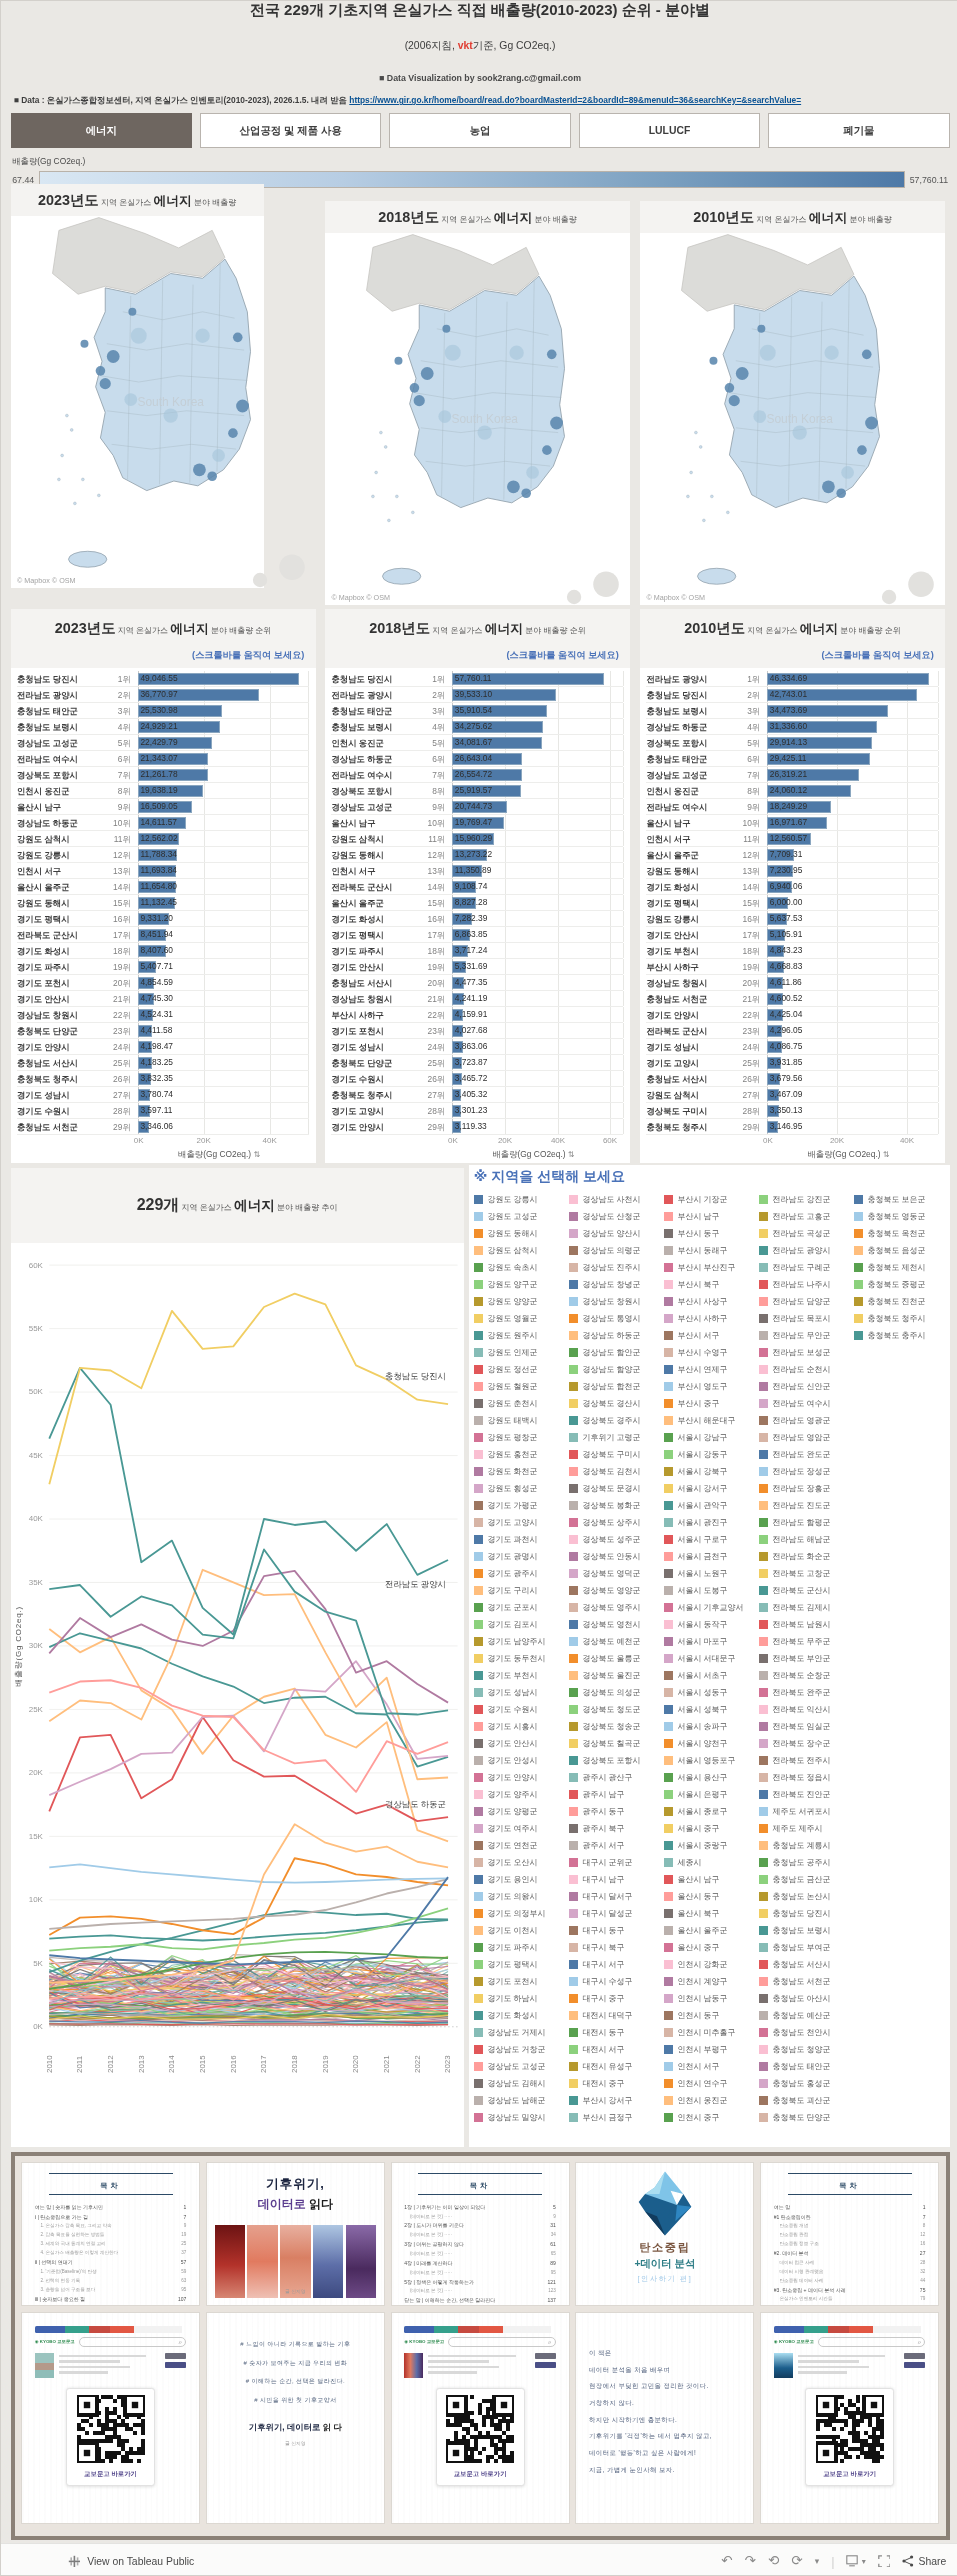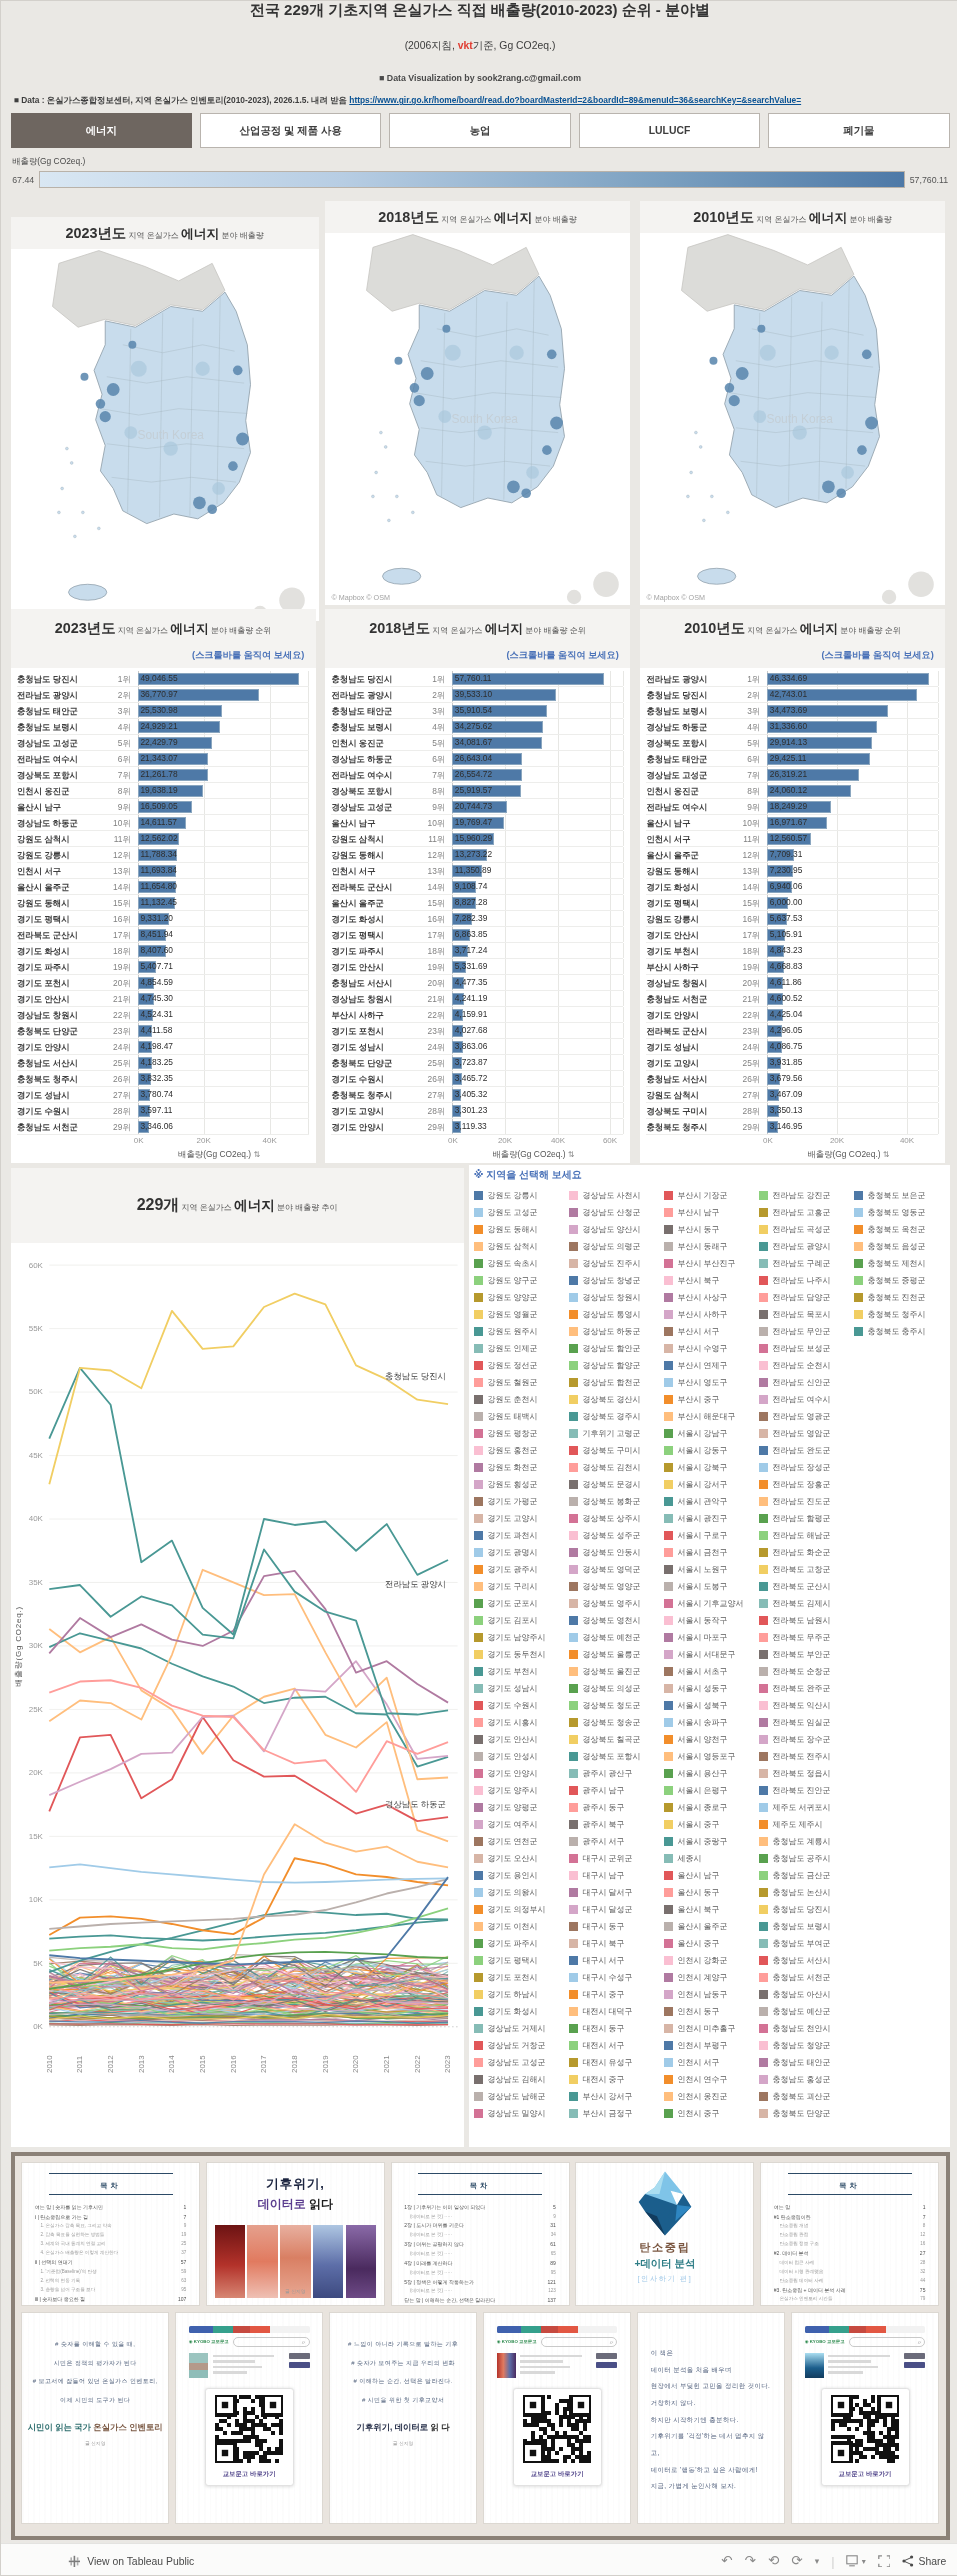--- a/index.html
+++ b/index.html
@@ -54,21 +54,21 @@
     </div>
 
   <div class="abs" style="left:11.2px;top:155px;font-size:8.4px;color:#4a4a4a">배출량(Gg CO2eq.)</div>
   <div class="abs" style="left:11.2px;top:168px;width:936px;height:21px;display:flex;align-items:center;gap:4.8px">
     <span style="font-size:8.8px;color:#555">67.44</span>
     <div style="flex:1;height:17.6px;border:0.8px solid #b9b2a9;background:linear-gradient(90deg,#d9e7f3,#b7cde3 35%,#7ba0c0 72%,#4e79a7)"></div>
     <span style="font-size:8.8px;color:#555">57,760.11</span>
   </div>
 
   <div id="maps">
-      <div class="panel" style="left: 9.6px; top: 216px; width: 308px; height: 404px;">
+      <div class="panel" style="left: 9.6px; top: 183px; width: 253px; height: 404px;">
         <div class="band" style="height: 32px; display: flex; align-items: center; justify-content: center;">
           <div style="text-align: center; white-space: nowrap;"><span style="font-size: 14.4px; font-weight: bold; color: rgb(51, 51, 51);">2023년도</span><span style="font-size: 8px; color: rgb(85, 85, 85);"> 지역 온실가스 </span><span style="font-size: 12.8px; font-weight: bold; color: rgb(45, 45, 45);">에너지</span><span style="font-size: 8px; color: rgb(85, 85, 85);"> 분야 배출량</span></div>
         </div>
         <div style="position: absolute; inset: 32px 0px 0px;"><svg width="305" height="372" viewBox="0 0 382 466">
             <path d="M60,18 L110,2 L168,22 L210,40 L252,18 L268,52 L240,76 L200,70 L156,96 L118,88 L84,98 L52,72 Z" fill="#dcdcd9" stroke="#c6c5c1" stroke-width="1"></path>
             <path d="M118,90 L156,98 L200,72 L240,78 L268,54 L282,78 L296,120 L300,170 L294,215 L300,255 L286,292 L266,318 L234,338 L204,332 L170,344 L140,328 L128,300 L112,278 L118,246 L106,214 L114,182 L104,152 L118,120 Z" fill="#c8dcec" stroke="#93a2ad" stroke-width="1.1"></path>
             <polyline points="140,120 190,130 240,120 280,128" fill="none" stroke="#9fb0ba" stroke-width="0.6" opacity="0.75"></polyline>
             <polyline points="120,160 170,168 220,160 292,168" fill="none" stroke="#9fb0ba" stroke-width="0.6" opacity="0.75"></polyline>
             <polyline points="112,200 160,208 210,200 296,206" fill="none" stroke="#9fb0ba" stroke-width="0.6" opacity="0.75"></polyline>
             <polyline points="120,244 170,250 220,244 292,250" fill="none" stroke="#9fb0ba" stroke-width="0.6" opacity="0.75"></polyline>
@@ -1493,21 +1493,21 @@
           <path d="M48.0,563.1 L86.5,549.1 L124.9,547.5 L163.4,557.0 L201.8,579.3 L240.3,592.0 L278.8,593.6 L317.2,635.0 L355.7,651.8 L394.2,647.8 L432.6,687.5 L471.1,623.9 L509.5,639.8 L548.0,625.0 " fill="none" stroke="#FF9D9A" stroke-width="2.3" stroke-linejoin="round"></path>
           <path d="M48.0,513.7 L86.5,469.5 L124.9,493.4 L163.4,477.4 L201.8,496.5 L240.3,504.5 L278.8,485.4 L317.2,417.0 L355.7,410.4 L394.2,458.3 L432.6,537.9 L471.1,523.6 L509.5,552.3 L548.0,575.6 " fill="none" stroke="#B07AA1" stroke-width="2.3" stroke-linejoin="round"></path>
           <path d="M48.0,433.3 L86.5,428.1 L124.9,467.9 L163.4,442.4 L201.8,453.6 L240.3,490.2 L278.8,494.9 L317.2,383.5 L355.7,436.4 L394.2,461.5 L432.6,472.7 L471.1,588.9 L509.5,590.5 L548.0,585.2 " fill="none" stroke="#499894" stroke-width="2.3" stroke-linejoin="round"></path>
           <path d="M48.0,244.5 L86.5,155.9 L124.9,202.1 L163.4,399.5 L201.8,372.4 L240.3,456.8 L278.8,490.2 L317.2,345.3 L355.7,352.8 L394.2,348.5 L432.6,385.1 L471.1,351.7 L509.5,415.4 L548.0,396.7 " fill="none" stroke="#499894" stroke-width="2.3" stroke-linejoin="round"></path>
           <path d="M48.0,301.7 L86.5,155.9 L124.9,159.1 L163.4,181.4 L201.8,84.3 L240.3,132.0 L278.8,128.9 L317.2,79.5 L355.7,62.7 L394.2,76.3 L432.6,152.7 L471.1,170.3 L509.5,195.7 L548.0,201.3 " fill="none" stroke="#F1CE63" stroke-width="2.3" stroke-linejoin="round"></path>
         </svg></div>
       <div style="position: absolute; left: 325px; top: 1370px; width: 120px; text-align: right; font-size: 8.4px; color: rgb(58, 58, 58); text-shadow: rgb(255, 255, 255) 0px 0px 2.4px, rgb(255, 255, 255) 0px 0px 2.4px;">충청남도 당진시</div>
       <div style="position: absolute; left: 325px; top: 1578px; width: 120px; text-align: right; font-size: 8.4px; color: rgb(58, 58, 58); text-shadow: rgb(255, 255, 255) 0px 0px 2.4px, rgb(255, 255, 255) 0px 0px 2.4px;">전라남도 광양시</div>
       <div style="position: absolute; left: 325px; top: 1798px; width: 120px; text-align: right; font-size: 8.4px; color: rgb(58, 58, 58); text-shadow: rgb(255, 255, 255) 0px 0px 2.4px, rgb(255, 255, 255) 0px 0px 2.4px;">경상남도 하동군</div>
       <div class="panel" style="left: 468px; top: 1164px; width: 481px; height: 982px; padding: 3.2px 0px 0px 4.8px;">
-        <div class="hint" style="font-size: 10px; margin-bottom: 4.8px;">※ 지역을 선택해 보세요</div>
+        <div class="hint" style="font-size: 14px; margin-bottom: 4.8px;">※ 지역을 선택해 보세요</div>
         <div style="display: flex;">
           <div style="width: 95px;">
             <div class="leg-item">
               <span class="leg-chip" style="background: rgb(78, 121, 167);"></span>
               <span class="leg-txt">강원도 강릉시</span>
             </div>
             <div class="leg-item">
               <span class="leg-chip" style="background: rgb(160, 203, 232);"></span>
               <span class="leg-txt">강원도 고성군</span>
             </div>
@@ -2608,30 +2608,20 @@
                 <span style="margin-left: 3.2px;">79</span>
               </div>
               <div class="tocrow sub">
                 <span style="overflow: hidden; text-overflow: ellipsis;">검기사실 정책#2 시각틀</span>
                 <span style="margin-left: 3.2px;">88</span>
               </div>
             </div>
           </div>
         </div>
         <div style="display: flex; gap: 5.6px; height: 212px;">
-          <div class="card">
-            <div style="padding: 27px 9.6px 0px; text-align: center;">
-              <div class="hline"># 숫자를 이해할 수 있을 때,</div>
-              <div class="hline">시민은 정책의 평가자가 된다</div>
-              <div class="hline"># 보고서에 잠들어 있던 온실가스 인벤토리,</div>
-              <div class="hline">이제 시민의 도구가 된다</div>
-            </div>
-            <div style="text-align: center; margin-top: 17.6px; font-size: 8.4px; font-weight: bold; white-space: nowrap;"><span style="color: rgb(46, 110, 110);">시민이 읽는 국가 </span><span style="color: rgb(122, 88, 67);">온실가스 인벤토리</span></div>
-            <div style="text-align: center; margin-top: 6.4px; font-size: 4.8px; color: rgb(153, 153, 153);">글 신지영</div>
-          </div>
           <div class="card">
             <div style="display: flex; height: 7.2px; margin: 12.8px 12.8px 0px; border-radius: 1.6px; overflow: hidden;">
               <div style="width: 30px; background: rgb(63, 97, 174);"></div>
               <div style="width: 24px; background: rgb(53, 160, 140);"></div>
               <div style="width: 21px; background: rgb(198, 74, 64);"></div>
               <div style="width: 24px; background: rgb(226, 87, 67);"></div>
               <div style="width: 48px; background: rgb(242, 242, 242);"></div>
             </div>
             <div style="display: flex; align-items: center; gap: 4px; margin: 4px 12.8px 0px;">
               <span style="font-size: 4.4px; font-weight: bold; color: rgb(46, 139, 79); white-space: nowrap;">◉ KYOBO 교보문고</span>

